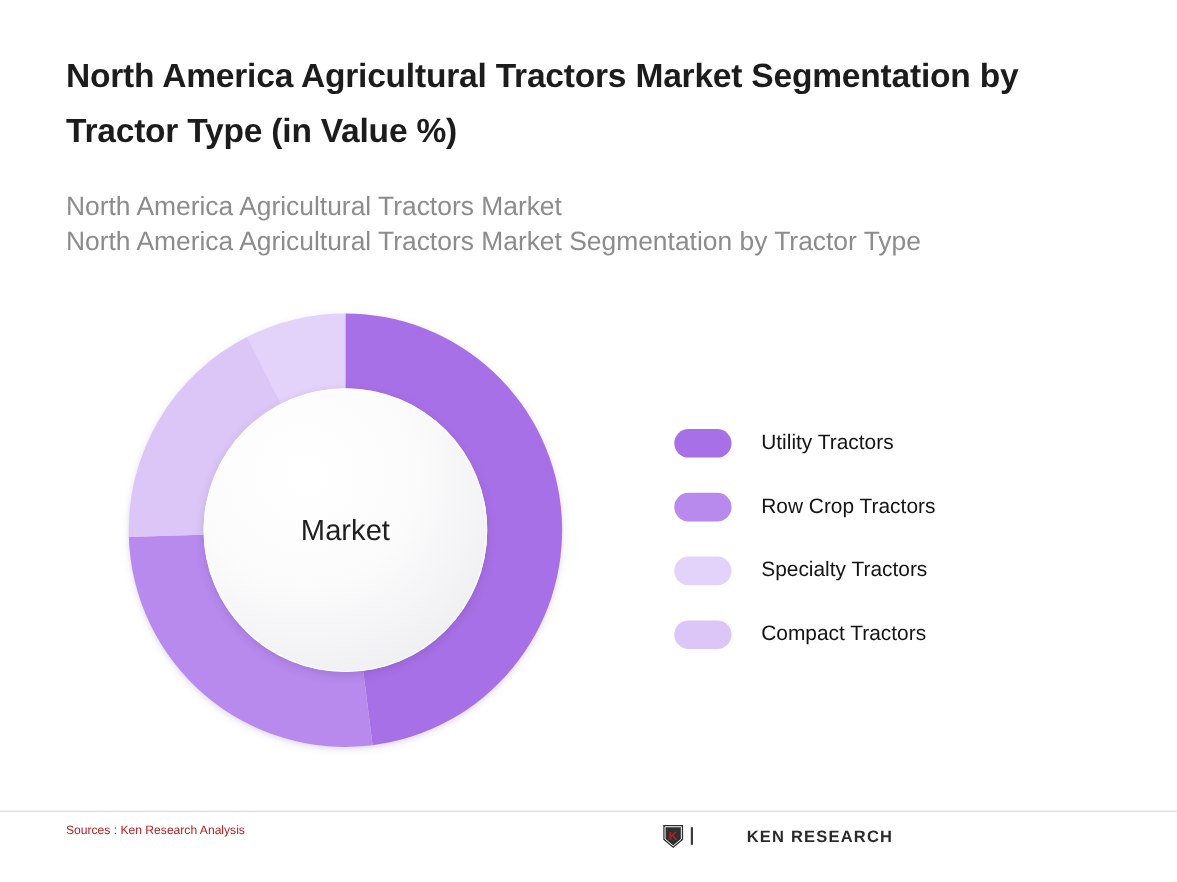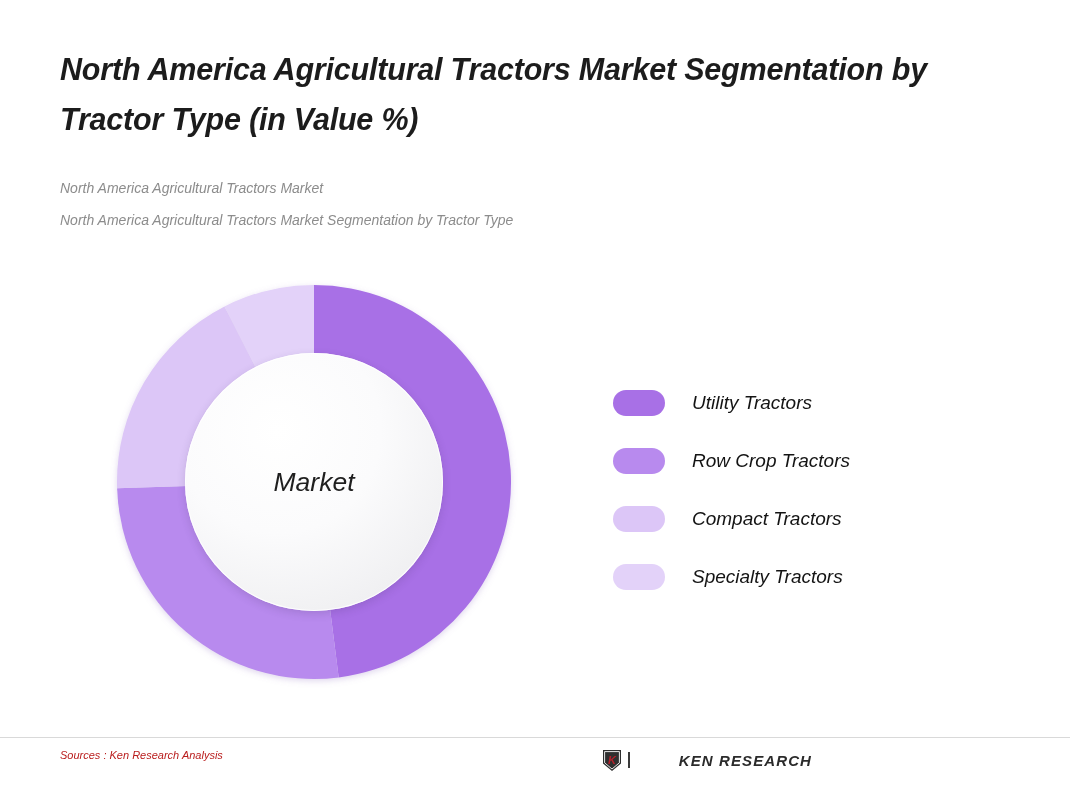--- a/index.html
+++ b/index.html
@@ -14,21 +14,20 @@
     position: relative;
     overflow: hidden;
   }
 
   .slide {
     position: absolute;
     left: 0; top: 0;
     width: 868px;
     height: 802px;
     background: #ffffff;
-    font-style: italic;
   }
 
   
   .title {
     position: absolute;
     left: 60px;
     top: 44px;
     width: 960px;
     font-size: 30.5px;
     font-weight: bold;
@@ -36,21 +35,21 @@
     letter-spacing: -0.2px;
     color: #1c1c1c;
   }
   .subtitle-block {
     position: absolute;
     left: 60px;
     top: 172px;
     width: 930px;
   }
   .subtitle-line {
-    font-size: 14px;
+    font-size: 24px;
     line-height: 32px;
     color: #8c8c8c;
     font-weight: normal;
     white-space: nowrap;
   }
 
   
   .chart-area {
     position: absolute;
     left: 0;
@@ -200,26 +199,26 @@
     <div class="legend" id="legend">
         <div class="legend-item">
           <span class="swatch" style="background: rgb(168, 112, 230);"></span>
           <span class="legend-label">Utility Tractors</span>
         </div>
         <div class="legend-item">
           <span class="swatch" style="background: rgb(184, 138, 238);"></span>
           <span class="legend-label">Row Crop Tractors</span>
         </div>
         <div class="legend-item">
+          <span class="swatch" style="background: rgb(227, 210, 249);"></span>
+          <span class="legend-label">Specialty Tractors</span>
+        </div>
+        <div class="legend-item">
           <span class="swatch" style="background: rgb(220, 198, 247);"></span>
           <span class="legend-label">Compact Tractors</span>
-        </div>
-        <div class="legend-item">
-          <span class="swatch" style="background: rgb(227, 210, 249);"></span>
-          <span class="legend-label">Specialty Tractors</span>
         </div>
       </div>
 
   </div>
 
   <div class="footer-rule"></div>
 
   <div class="footer-source">Sources : Ken Research Analysis</div>
 
   <div class="brand">

